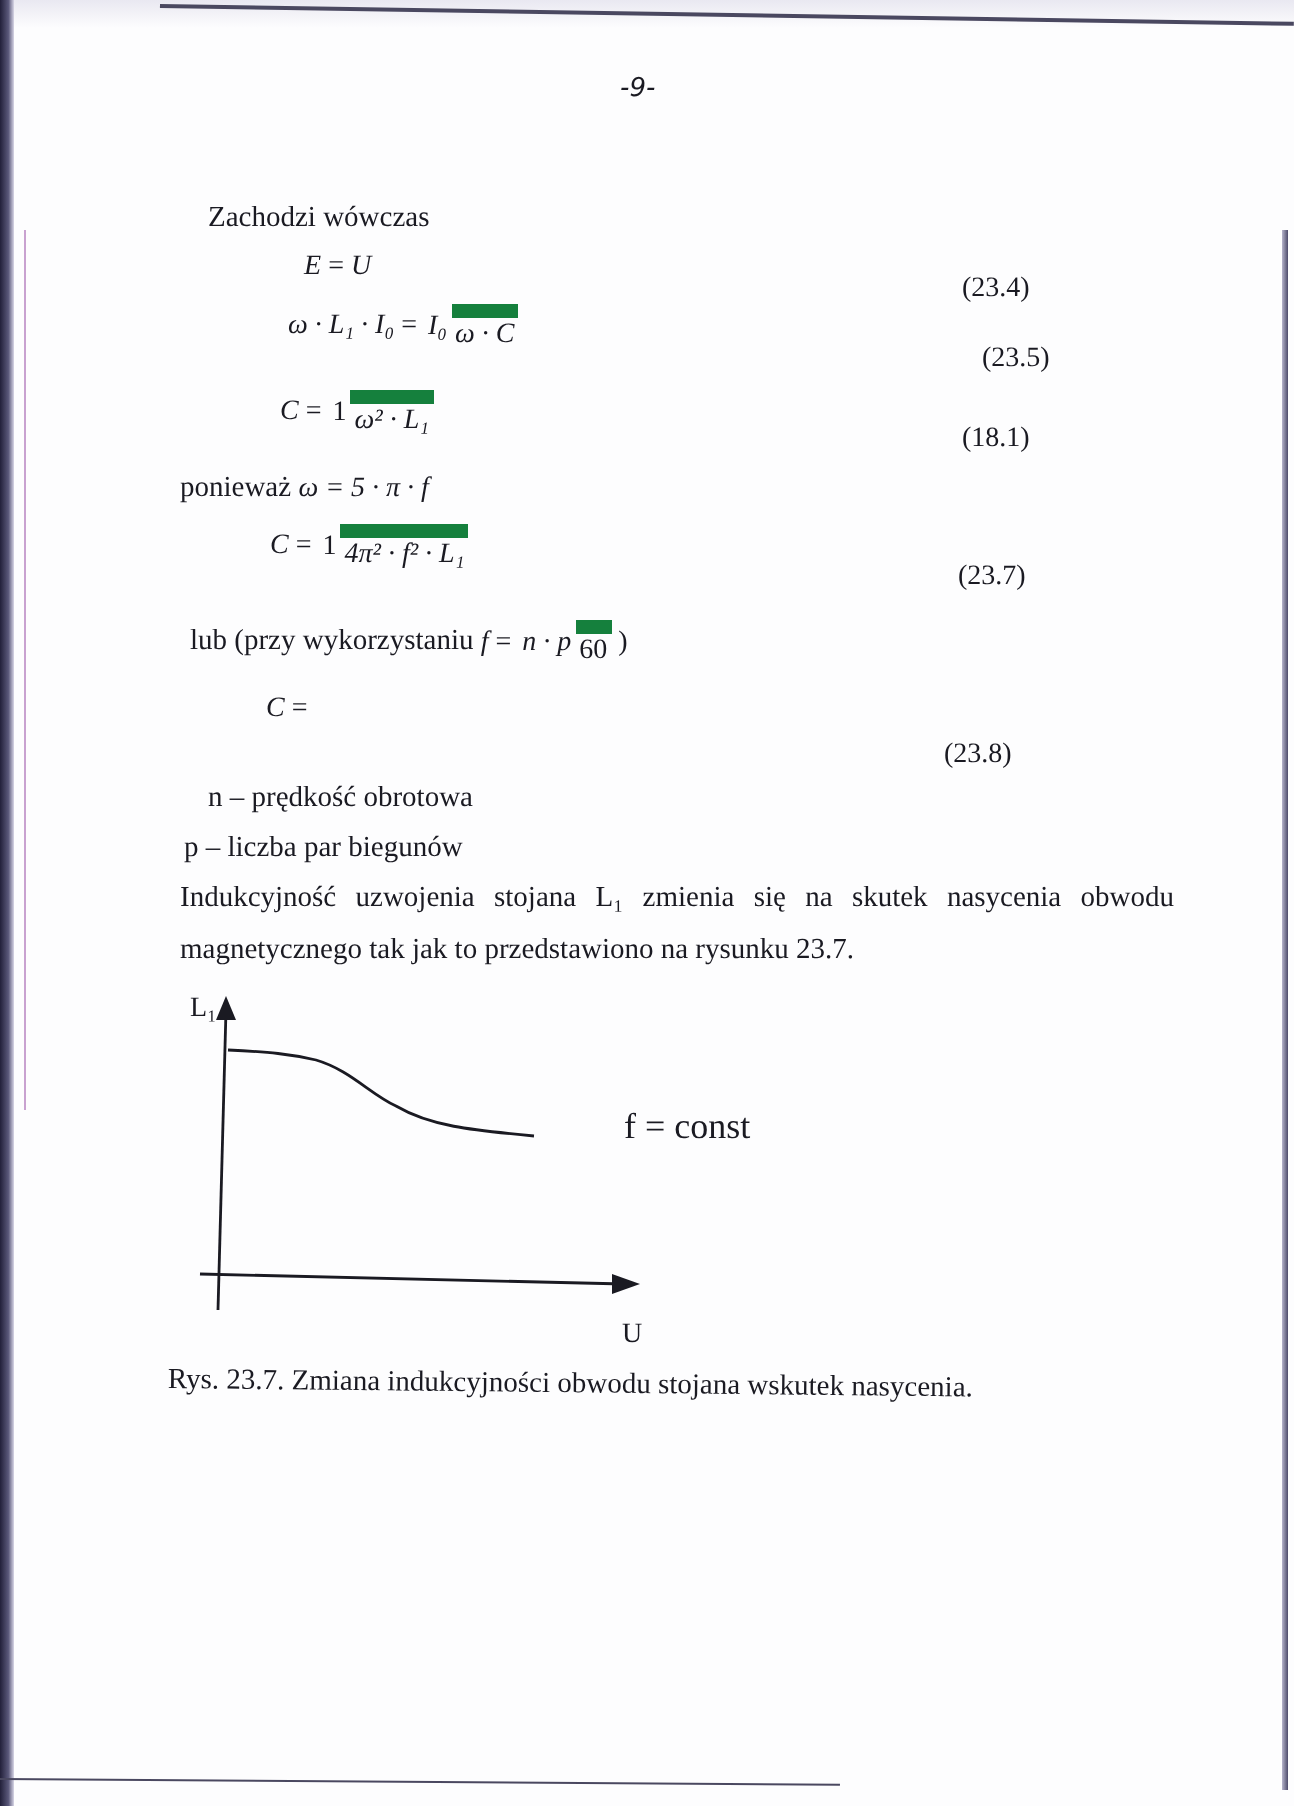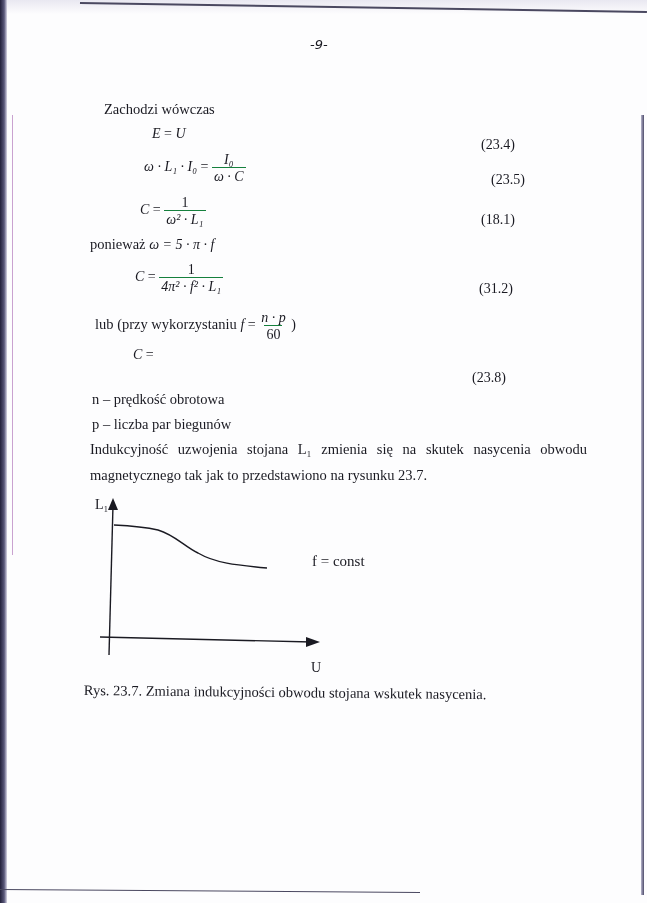--- a/index.html
+++ b/index.html
@@ -31,23 +31,23 @@
     }
     .scan-bottom-line {
       position: absolute; left: 0; top: 889px; width: 420px; height: 1px;
       background: #4a4860; transform: rotate(0.4deg); transform-origin: left top;
     }
     .abs { position: absolute; white-space: nowrap; }
     .page-num { left: 310px; top: 37px; font-family: "DejaVu Sans", sans-serif; font-size: 13px; font-style: italic; }
     .text { font-size: 14.5px; }
     .math { font-style: italic; font-size: 14px; }
     .eqnum { font-size: 14px; text-align: center; }
-    .frac { display: inline-flex; flex-direction: column; align-items: center; vertical-align: middle; font-style: italic; }
+    .frac { display: inline-flex; flex-direction: row; align-items: center; vertical-align: middle; font-style: italic; }
     .frac .num { padding: 0 2px; line-height: 15px; }
-    .frac .den { border-top: 1px solid #15803d; padding: 1px 2px 0; line-height: 15px; }
+    .frac .den { border-top: 7px solid #15803d; padding: 1px 2px 0; line-height: 15px; }
     .up { font-style: normal; }
     .justify { width: 497px; text-align: justify; text-align-last: justify; }
     svg { position: absolute; }
   </style>
 </head>
 <body>
 
 <div class="scan-top"></div>
 <div class="scan-top-line"></div>
 <div class="scan-left"></div>
@@ -92,54 +92,54 @@
 </div>
 
 <div class="abs math" style="left:135px; top:262px;">
   <span>C</span>
   <span class="up">=</span>
   <span class="frac">
     <span class="num up">1</span>
     <span class="den">4π² · f² · L₁</span>
   </span>
 </div>
-<div class="abs eqnum" style="left:479px; top:281px;">(31.2)</div>
+<div class="abs eqnum" style="left:479px; top:281px;">(23.7)</div>
 
 <div class="abs text" style="left:95px; top:310px;">
   <span>lub (przy wykorzystaniu</span>
   <span class="math">
     <span>f</span>
     <span class="up">=</span>
     <span class="frac">
       <span class="num">n · p</span>
       <span class="den up">60</span>
     </span>
     <span class="up">)</span>
   </span>
 </div>
 
 <div class="abs math" style="left:133px; top:347px;">
   <span>C</span>
   <span class="up">=</span>
 </div>
 <div class="abs eqnum" style="left:472px; top:370px;">(23.8)</div>
 
-<div class="abs text" style="left:92px; top:391px;">n – prędkość obrotowa</div>
+<div class="abs text" style="left:104px; top:391px;">n – prędkość obrotowa</div>
 <div class="abs text" style="left:92px; top:416px;">p – liczba par biegunów</div>
 
 <div class="abs text justify" style="left:90px; top:441px;">Indukcyjność uzwojenia stojana L₁ zmienia się na skutek nasycenia obwodu</div>
 <div class="abs text" style="left:90px; top:467px;">magnetycznego tak jak to przedstawiono na rysunku 23.7.</div>
 
 <div class="abs" style="left:95px; top:497px; font-size:14px;">L₁</div>
 <svg style="left:90px; top:495px;" width="230" height="170" viewBox="0 0 230 170">
 
   <line x1="19" y1="160" x2="23" y2="10" stroke="#1a1a22" stroke-width="1.4"></line>
   <polygon points="18,15 23,3 28,15" fill="#1a1a22"></polygon>
 
   <line x1="10" y1="142" x2="222" y2="147" stroke="#1a1a22" stroke-width="1.4"></line>
   <polygon points="216,142 230,147 216,152" fill="#1a1a22"></polygon>
 
   <path d="M24,30 C45,31 55,32 68,35 C85,40 95,52 108,58 C125,68 145,70 177,73" fill="none" stroke="#1a1a22" stroke-width="1.4"></path>
 </svg>
-<div class="abs" style="left:312px; top:553px; font-size:15px;">f = const</div>
+<div class="abs" style="left:312px; top:553px; font-size:18px;">f = const</div>
 <div class="abs" style="left:311px; top:660px; font-size:14px;">U</div>
 
 <div class="abs text" style="left:84px; top:682px; transform: rotate(0.6deg); transform-origin:left top;">Rys. 23.7. Zmiana indukcyjności obwodu stojana wskutek nasycenia.</div>
 
 </body></html>

